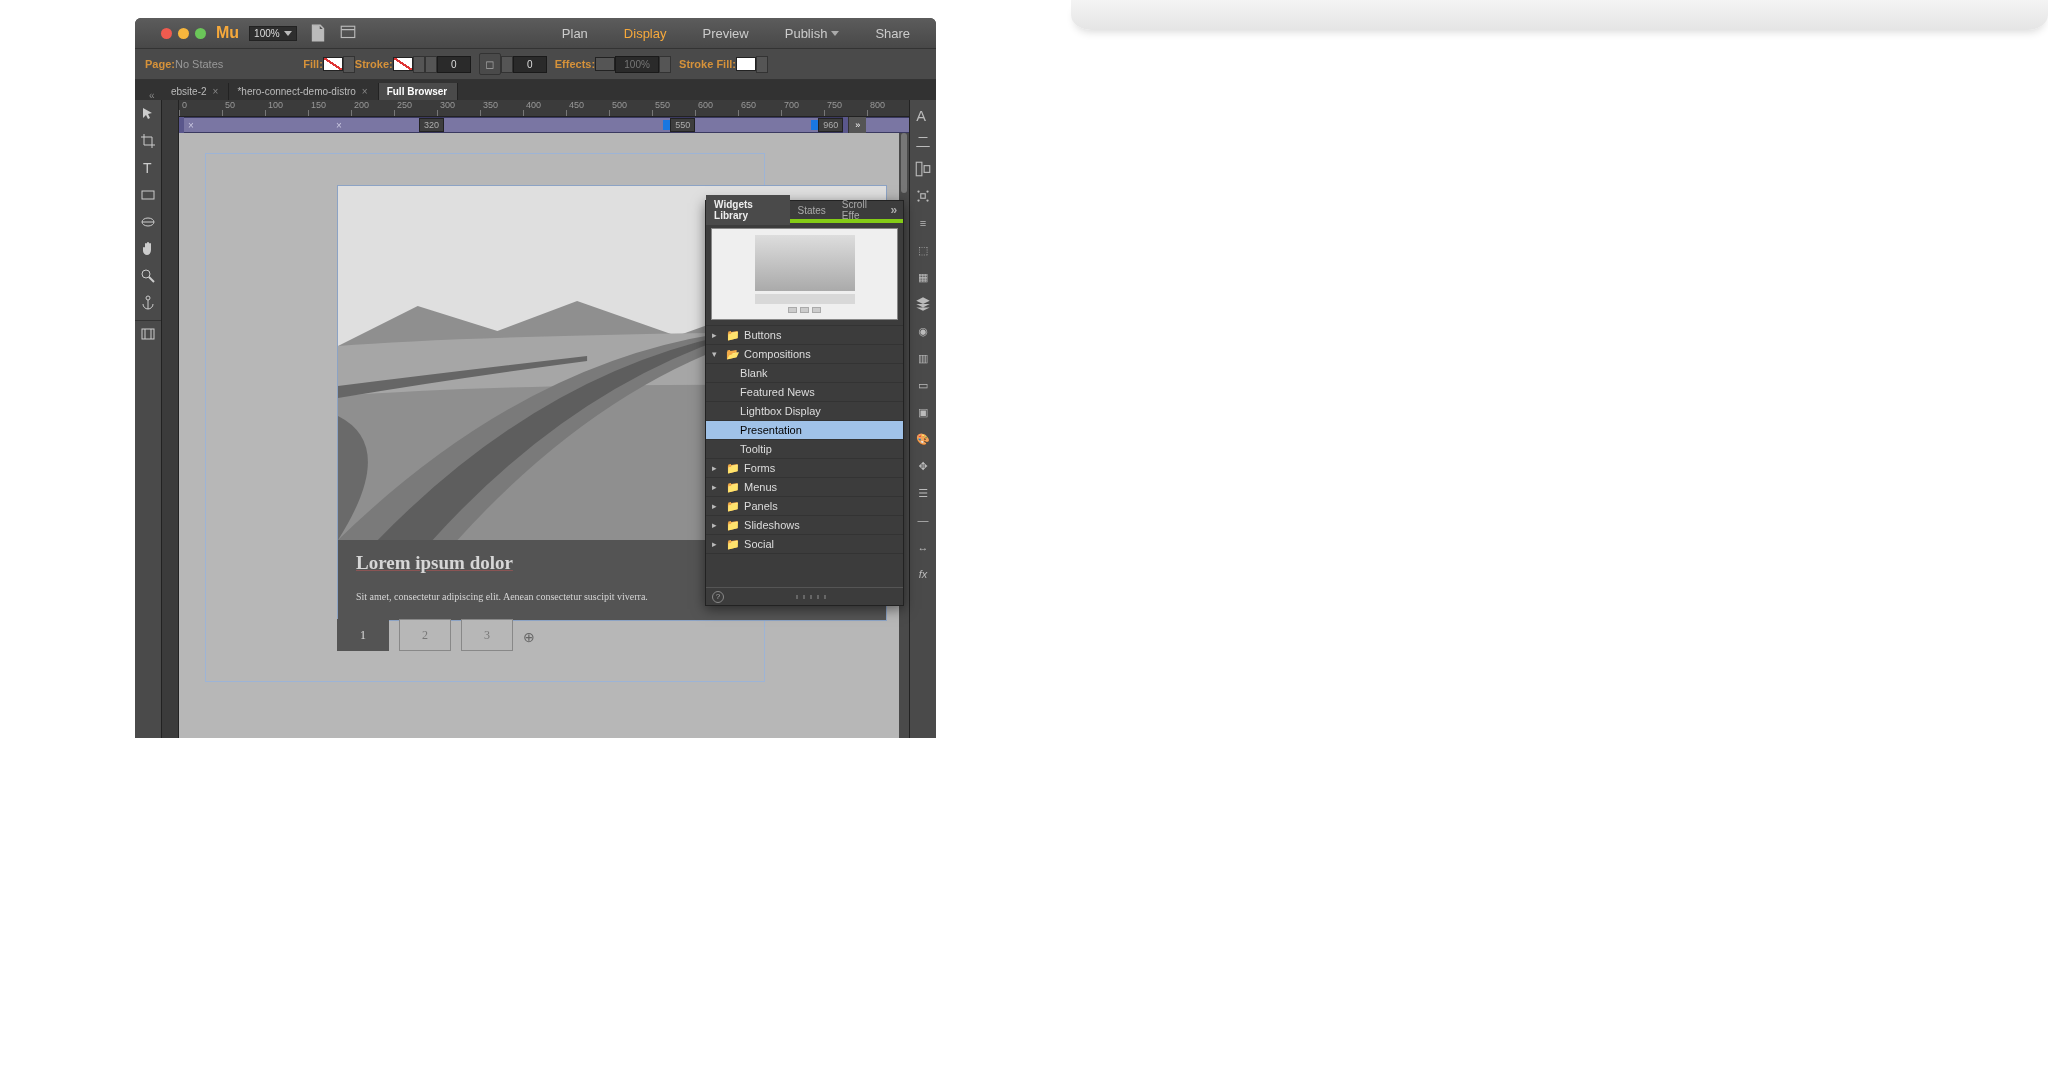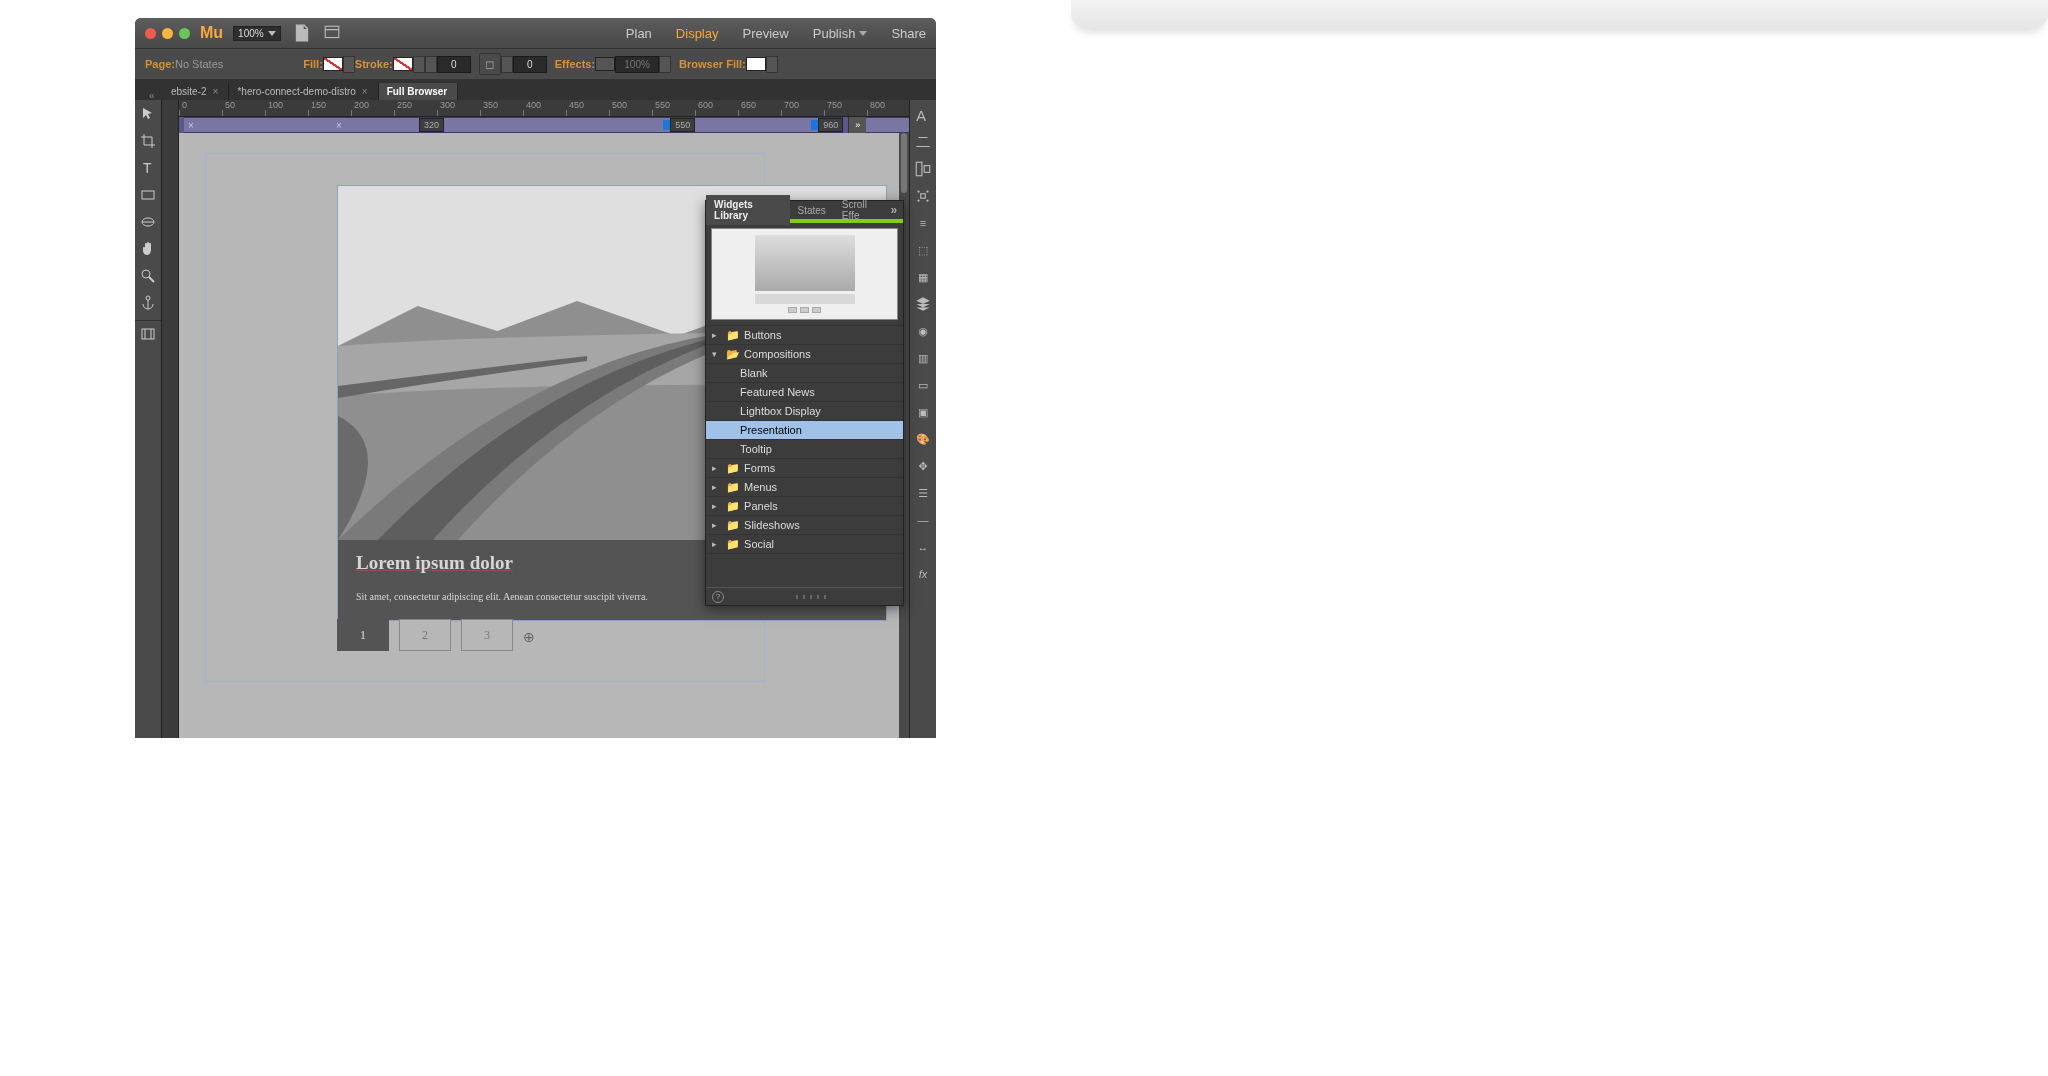--- a/index.html
+++ b/index.html
@@ -1,31 +1,31 @@
 <!DOCTYPE html>
 <html><head>
 <meta charset="utf-8">
 <style>
 * { margin: 0; padding: 0; box-sizing: border-box; font-family: "Lucida Grande", Arial, sans-serif; }
 body { background: #fff; display: flex; justify-content: center; padding: 0; }
 .laptop-shell { width: 1500px; background: #fff; border-radius: 50px 50px 0 0; padding: 18px 135px 0; position: relative; }
 .laptop-base { width: 1500px; height: 30px; background: linear-gradient(#f4f4f4,#e5e5e5); border-radius: 0 0 20px 20px / 0 0 15px 15px; margin: 0 auto; box-shadow: 0 6px 8px -4px rgba(0,0,0,.15); }
 .app { background: #3b3b3b; color: #ccc; font-size: 11px; border-radius: 6px 6px 0 0; overflow: hidden; position: relative; height: 720px; }
-.title-bar { height: 30px; background: linear-gradient(#5c5c5c,#484848); display: flex; align-items: center; padding: 0 10px; }
+.title-bar { height: 30px; background: linear-gradient(#5c5c5c,#484848); display: flex; align-items: center; padding: 0 26px; }
 .tb-dots { display: flex; gap: 6px; margin-right: 10px; }
 .dot { width: 11px; height: 11px; border-radius: 50%; }
 .dot.red { background: #ef5b4f; }
 .dot.yel { background: #f7b63d; }
 .dot.grn { background: #6bc659; }
 .mu-logo { color: #f7a93b; font-weight: bold; font-size: 16px; margin-right: 10px; }
 .zoom-pick { background: #2e2e2e; border: 1px solid #222; color: #ddd; padding: 1px 4px; display: flex; align-items: center; font-size: 10px; }
 .zoom-pick .arrow { border-left: 4px solid transparent; border-right: 4px solid transparent; border-top: 5px solid #bbb; margin-left: 4px; }
 .tb-icons { display: flex; gap: 12px; margin-left: 12px; align-items: center; }
 .tb-icon { width: 18px; height: 18px; display: flex; align-items: center; justify-content: center; color: #bbb; }
-.top-nav { margin-left: auto; display: flex; gap: 24px; align-items: center; }
+.top-nav { margin-left: auto; display: flex; gap: 36px; align-items: center; }
 .top-nav span { color: #ccc; font-size: 13px; cursor: pointer; display: flex; align-items: center; gap: 4px; }
 .top-nav span.active { color: #f7a93b; }
 .drop-tri { border-left: 4px solid transparent; border-right: 4px solid transparent; border-top: 5px solid #aaa; }
 .prop-bar { height: 32px; background: #4a4a4a; display: flex; align-items: center; padding: 0 10px; font-size: 11px; color: #bbb; border-top: 1px solid #333; border-bottom:1px solid #333; }
 .prop-label { color: #d6923a; font-weight: bold; }
 .prop-text { color: #999; }
 .swatch { width: 20px; height: 14px; background: #fff; border: 1px solid #222; position: relative; }
 .swatch.slash::after { content: ""; position: absolute; left: 0; top: 0; right: 0; bottom: 0; background: linear-gradient(to top right, transparent 45%, #d33 45%, #d33 55%, transparent 55%); }
 .num-field { background: #2a2a2a; border: 1px solid #1a1a1a; color: #ddd; width: 34px; height: 17px; text-align: center; font-size: 10px; }
 .arrow-btn { width: 12px; height: 17px; background: #555; border: 1px solid #333; display: flex; flex-direction: column; }
@@ -145,21 +145,21 @@
   <span style="width:8px"></span>
   <span class="icon-box">◻</span>
   <span class="arrow-btn"></span>
   <input class="num-field" value="0" style="">
   <span style="width:8px"></span>
   <span class="prop-label">Effects:</span>
   <span class="swatch" style="background:#555"></span>
   <input class="num-field" style="width: 44px; color: rgb(119, 119, 119);" value="100%">
   <span class="arrow-btn"></span>
   <span style="width:8px"></span>
-  <span class="prop-label">Browser Fill:</span>
+  <span class="prop-label">Stroke Fill:</span>
   <span class="swatch"></span>
   <span class="arrow-btn"></span>
 </div>
 
 <div class="tab-strip">
   <span class="closebox">«</span>
   <div class="tab">
           <span>ebsite-2</span>
           <span class="x">×</span>
         </div>

